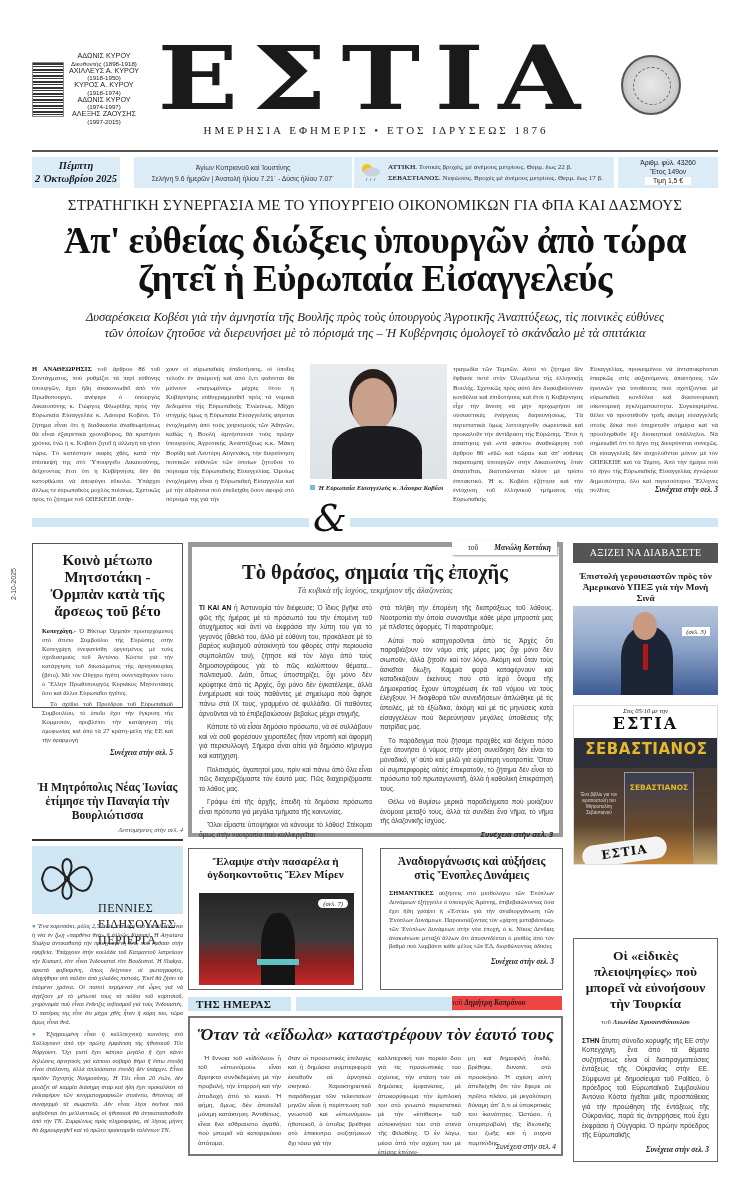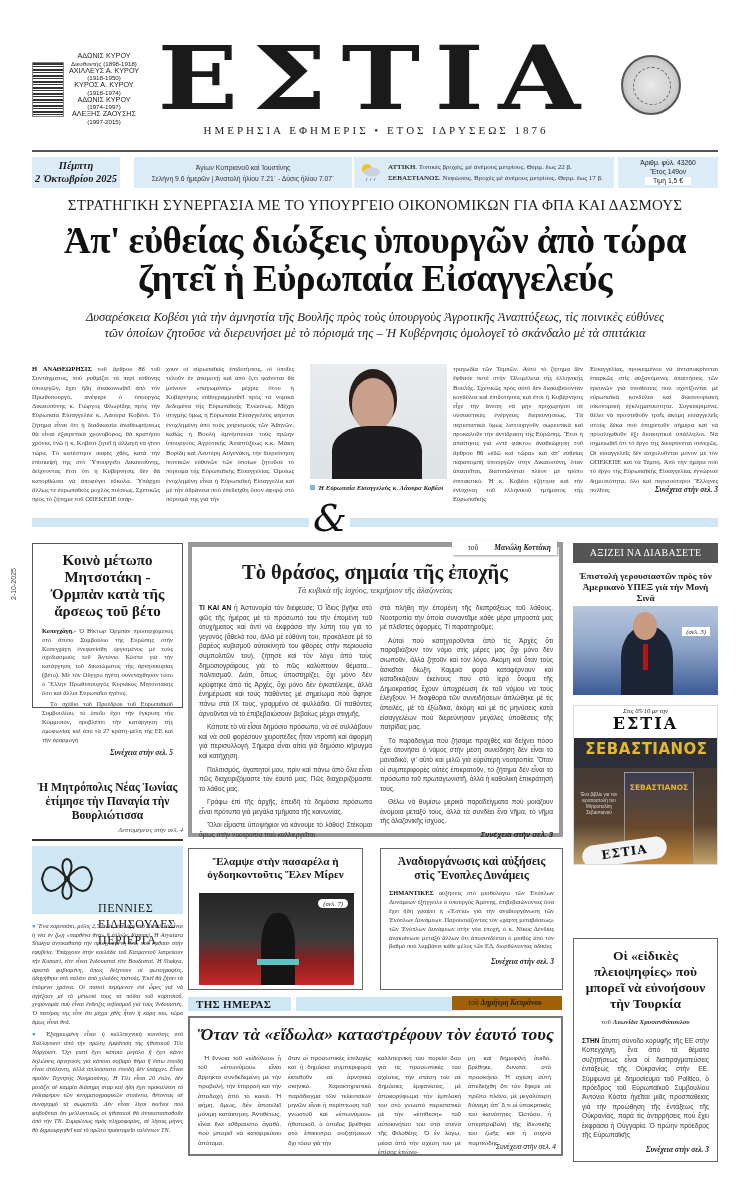--- a/index.html
+++ b/index.html
@@ -121,21 +121,21 @@
   .mirren .sel { position: absolute; right: 6px; top: 6px; background: #fff; border-radius: 6px; font-style: italic; font-size: 6.6px; padding: 1px 5px; color: #222; }
   .armed { left: 380px; top: 848px; width: 183px; height: 142px; border: 1.2px solid #666; padding: 6px 8px; }
   .armed h3 { text-align: center; font-weight: bold; font-size: 11.6px; line-height: 13.5px; margin-bottom: 7px; }
   .armed .txt { font-size: 6.4px; line-height: 8.9px; }
   .armed .cont { margin-top: 6px; }
 
   
   .day-bar-l { left: 188px; top: 997px; width: 103px; height: 14px; background: #cfe6f5; }
   .day-label { left: 196px; top: 997px; font-weight: bold; font-size: 11px; line-height: 14px; letter-spacing: 0.3px; }
   .day-bar-r { left: 296px; top: 997px; width: 169px; height: 14px; background: #cfe6f5; }
-  .day-byline { left: 452px; top: 996px; width: 110px; text-align: center; font-size: 7.4px; line-height: 14px; padding-right: 4px; background: #a16207; }
+  .day-byline { left: 452px; top: 996px; width: 110px; text-align: left; font-size: 7.4px; line-height: 14px; padding-right: 4px; background: #ef4444; }
   .day-byline i { font-weight: bold; }
   .day-box { left: 188px; top: 1016px; width: 375px; height: 140px; border: 2.5px solid #777; }
   .day-title { left: 188px; top: 1024px; width: 375px; text-align: center; font-style: italic; font-weight: bold; font-size: 17.5px; line-height: 20px; }
   .day-col { top: 1053px; width: 83px; }
   .day-col .txt-sans { font-size: 6.2px; line-height: 9.4px; }
   .day-col p { text-indent: 6px; margin-bottom: 4px; }
   .day-cont { left: 486px; top: 1143px; width: 70px; font-style: italic; font-size: 6.6px; color: #222; text-align: right; font-family: "Liberation Sans", sans-serif; }
 </style>
 </head>
 <body>

